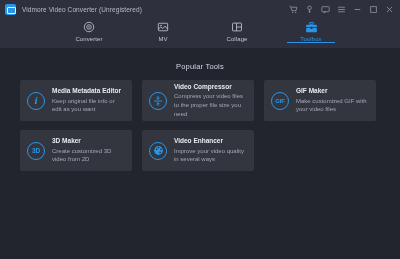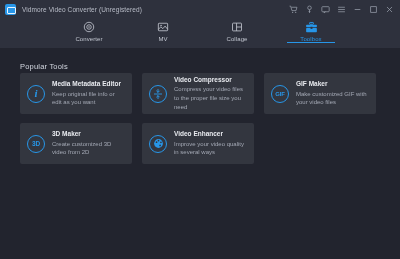--- a/index.html
+++ b/index.html
@@ -95,22 +95,23 @@
   
   .content {
     position: absolute; top: 48px; left: 0;
     width: 400px; height: 211px;
     background: #22242e;
     padding: 14px 20px 0 20px;
   }
   .section-title {
     font-size: 7.5px;
     color: #d3d7e0;
-    margin-bottom: 2px;
+    margin-bottom: 9px;
     letter-spacing: .2px;
+    text-align: center;
   }
   .card-grid {
     display: flex;
     flex-wrap: wrap;
     gap: 9px 10px;
   }
   .card {
     width: 112px; height: 41px;
     background: #33363f;
     border-radius: 2px;

